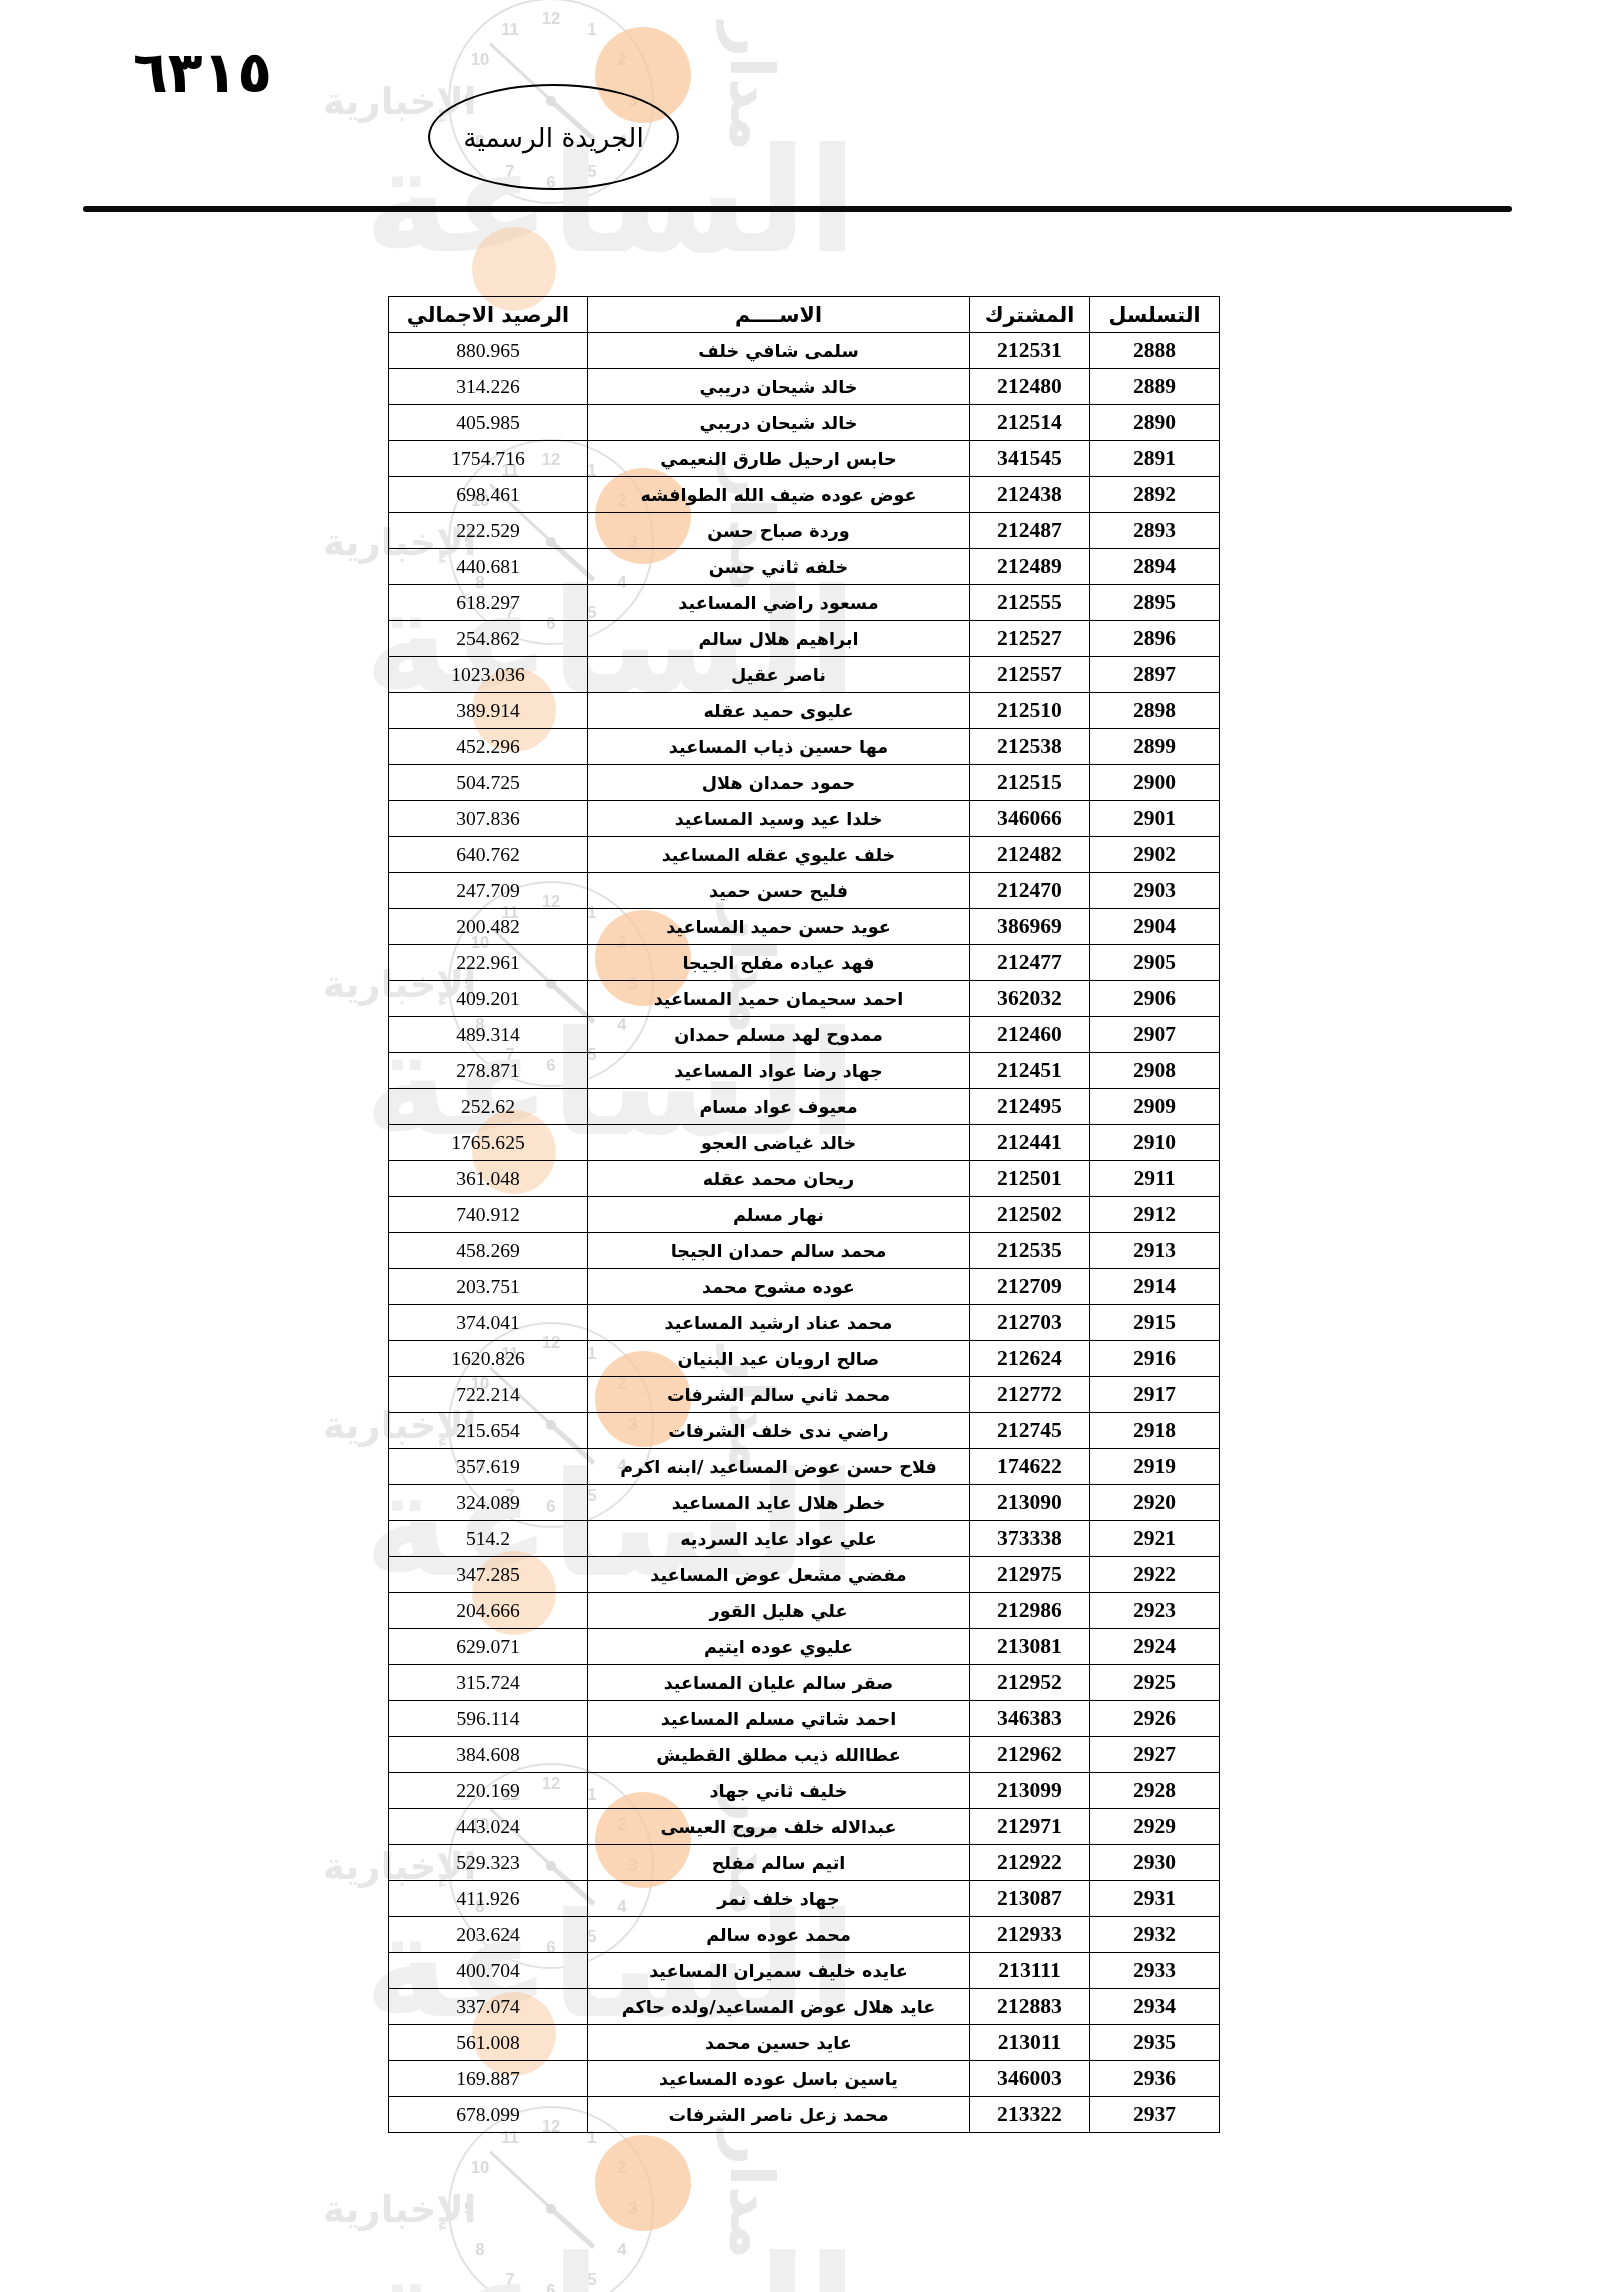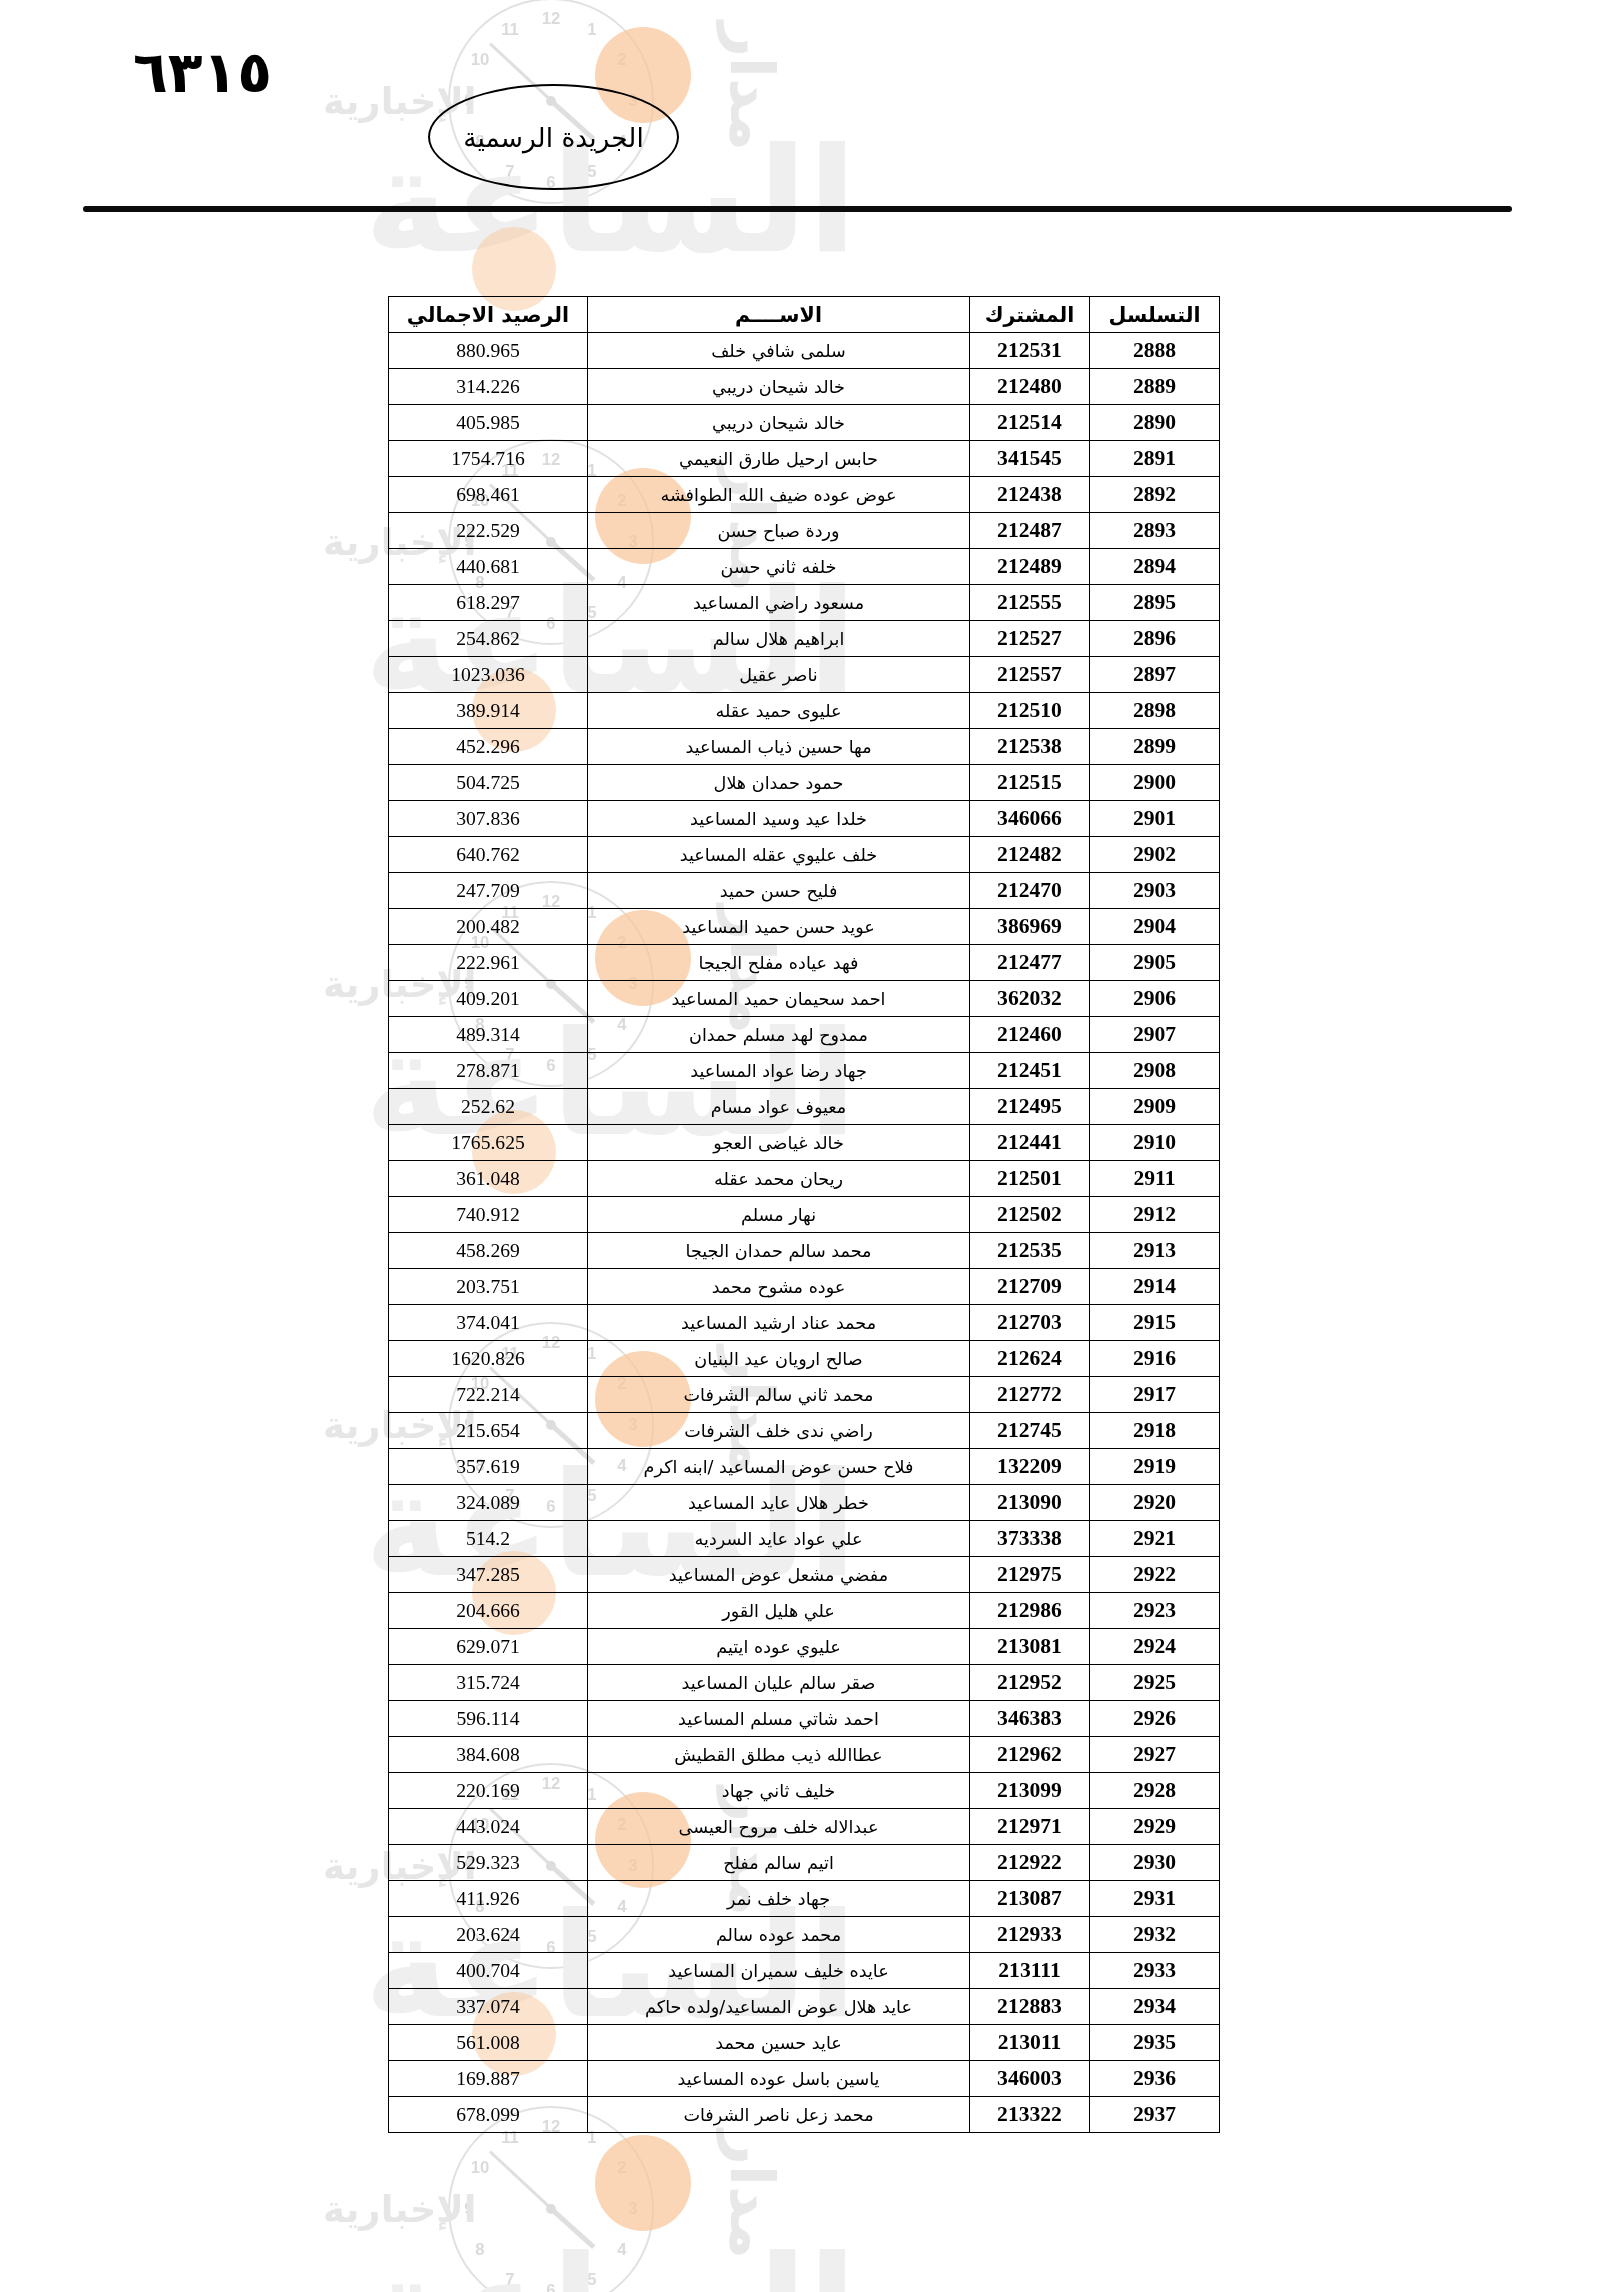--- a/index.html
+++ b/index.html
@@ -109,21 +109,21 @@
   .data-table th {
     font-size: 20.6px; font-weight: bold;
     font-family: "DejaVu Sans", sans-serif;
     margin-top: 33px;
   }
   .cell-serial, .cell-subscriber {
     font-family: "Liberation Serif", serif;
     font-size: 21.6px; font-weight: bold;
     direction: ltr;
   }
-  .cell-name { font-size: 17.6px; font-weight: normal; }
+  .cell-name { font-size: 17.6px; font-weight: bold; }
   .cell-balance {
     font-family: "Liberation Serif", serif;
     font-size: 19.6px; direction: ltr;
   }
 </style>
 </head>
 <body>
 
 <div class="page">
 
@@ -515,21 +515,21 @@
 
   <tr>
     <td class="cell-serial">2918</td>
     <td class="cell-subscriber">212745</td>
     <td class="cell-name">راضي ندى خلف الشرفات</td>
     <td class="cell-balance">215.654</td>
   </tr>
 
   <tr>
     <td class="cell-serial">2919</td>
-    <td class="cell-subscriber">132209</td>
+    <td class="cell-subscriber">174622</td>
     <td class="cell-name">فلاح حسن عوض المساعيد /ابنه اكرم</td>
     <td class="cell-balance">357.619</td>
   </tr>
 
   <tr>
     <td class="cell-serial">2920</td>
     <td class="cell-subscriber">213090</td>
     <td class="cell-name">خطر هلال عايد المساعيد</td>
     <td class="cell-balance">324.089</td>
   </tr>

